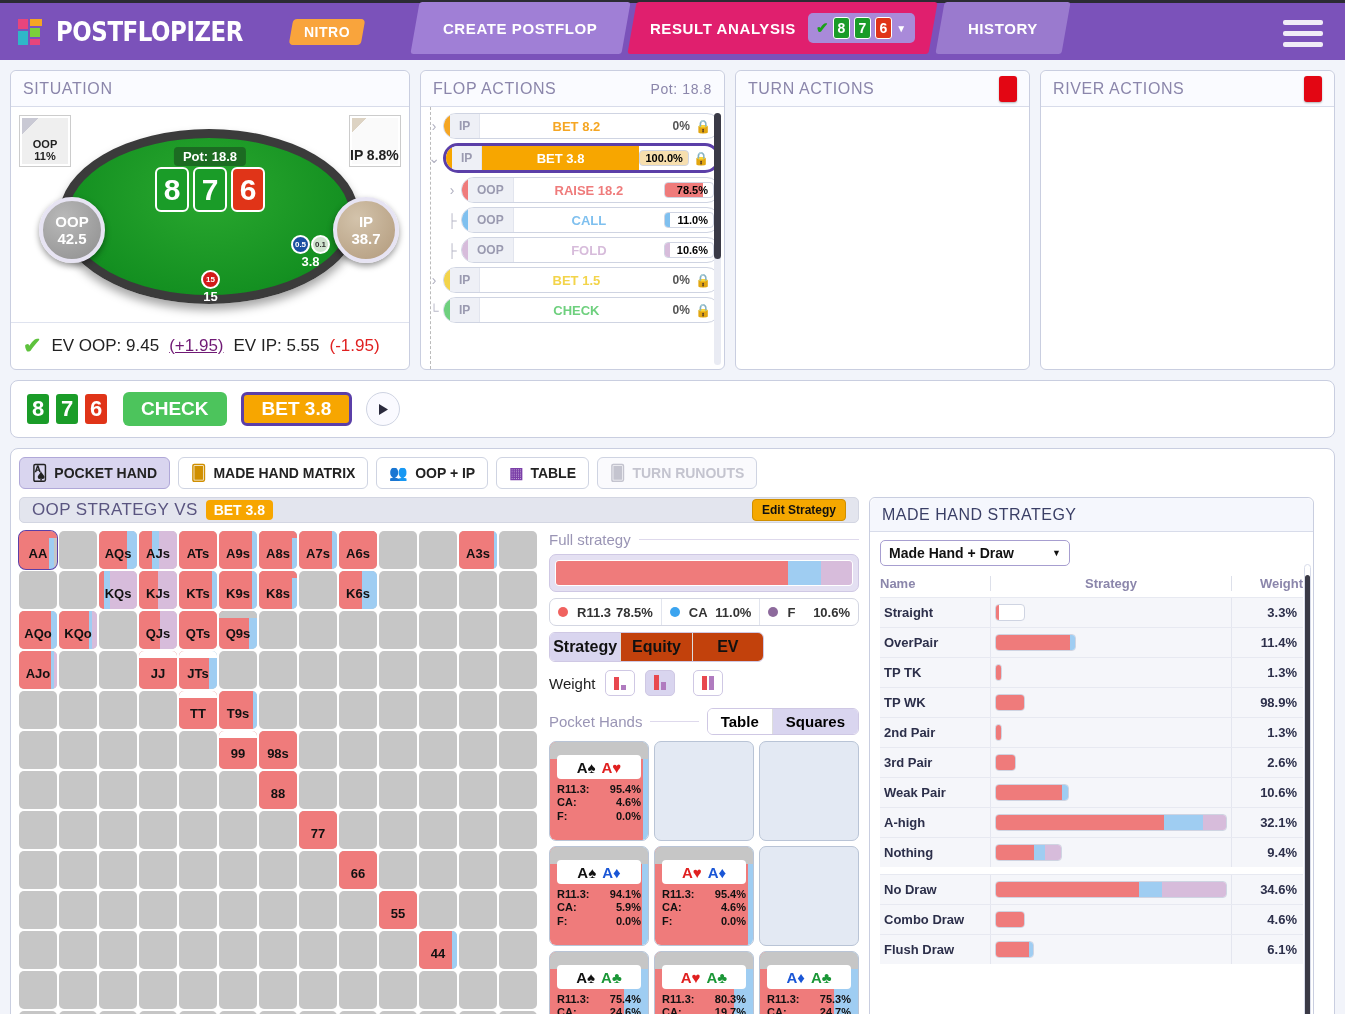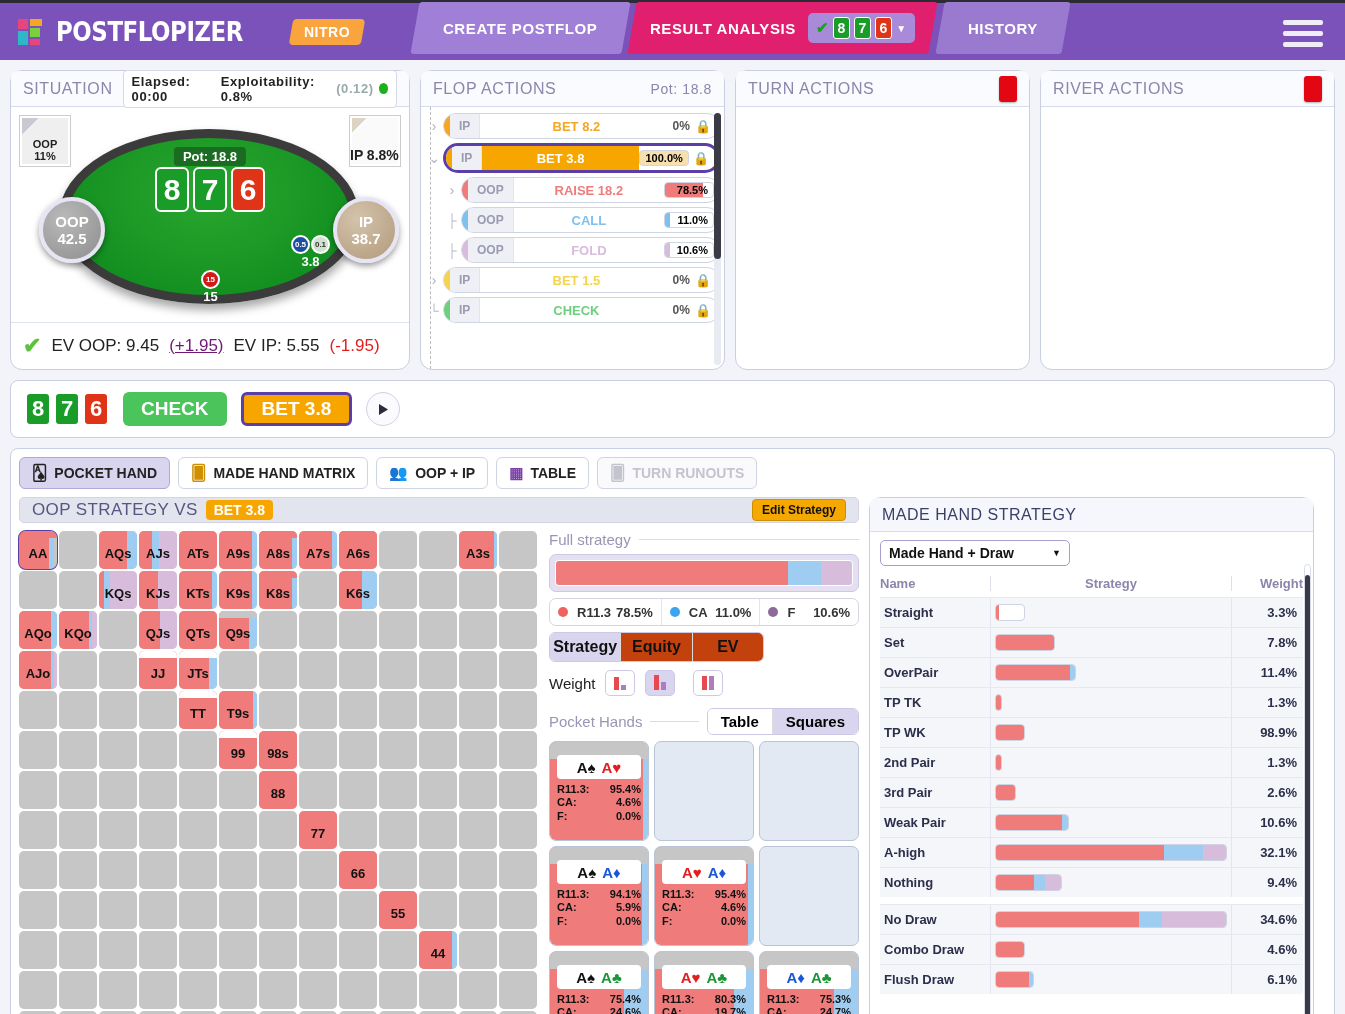--- a/index.html
+++ b/index.html
@@ -50,21 +50,21 @@
     display:flex;align-items:center;justify-content:center;
     color:#fff;font-weight:bold;font-size:14px;
   }
   .c-green{background:#1a9c28;}
   .c-red{background:#e03418;}
   .caret{color:#fff;font-size:10px;}
   .hamburger{position:absolute;right:22px;top:17px;cursor:pointer;}
   .hamburger i{display:block;width:40px;height:5px;background:#f0ecf7;margin-bottom:6px;border-radius:2px;}
 
   
-  .panel{background:#fff;border:1px solid #c9cee0;border-radius:12px;}
+  .panel{background:#fff;border:1px solid #c9cee0;border-radius:6px;}
   .panel-hd{
     background:#fafbff;border-bottom:1px solid #d8dcea;border-radius:7px 7px 0 0;
     height:36px;display:flex;align-items:center;padding:0 12px;
     color:#8b86ab;font-size:16px;letter-spacing:0.6px;
   }
 
   
   .row1{display:flex;gap:10px;padding:10px;height:320px;}
   .situation{width:400px;display:flex;flex-direction:column;}
   .sit-hd{justify-content:flex-start;gap:10px;}
@@ -308,26 +308,20 @@
       <i></i>
       <i></i>
     </div>
 </div>
 
 <div class="row1">
 
   <div class="panel situation">
     <div class="panel-hd sit-hd">
       <span>SITUATION</span>
-      <div class="expl-box">
-        <span>Elapsed: 00:00</span>
-        <span>Exploitability: 0.8%</span>
-        <span class="expl-dim">(0.12)</span>
-        <span class="greendot"></span>
-      </div>
     </div>
 
     <div class="tablearea">
       <div style="position:absolute;left:8px;top:8px;width:52px;height:52px;border:1px solid #ccc;background:#fff;">
         <div style="position:absolute;inset:2px;background:
           linear-gradient(135deg,#c9c9d4 0 18%, #efefef 18% 100%);"></div>
         <div style="position:absolute;left:0;right:0;bottom:4px;text-align:center;font-size:11px;font-weight:bold;color:#222;">
           <div>OOP</div>
           <div>11%</div>
         </div>
@@ -1405,29 +1399,20 @@
             <div class="trow">
               <div class="n">Straight</div>
               <div class="s">
                 <div class="sbar" style="width: 13%;">
                   <span style="background: rgb(239, 123, 123); width: 10%; display: block;"></span>
                 </div>
               </div>
               <div class="w">3.3%</div>
             </div>
             <div class="trow">
-              <div class="n">Set</div>
-              <div class="s">
-                <div class="sbar" style="width: 26%;">
-                  <span style="background: rgb(239, 123, 123); width: 100%; display: block;"></span>
-                </div>
-              </div>
-              <div class="w">7.8%</div>
-            </div>
-            <div class="trow">
               <div class="n">OverPair</div>
               <div class="s">
                 <div class="sbar" style="width: 35%;">
                   <span style="background: rgb(239, 123, 123); width: 94%; display: block;"></span>
                   <span style="background: rgb(159, 205, 242); width: 6%; display: block;"></span>
                 </div>
               </div>
               <div class="w">11.4%</div>
             </div>
             <div class="trow">

